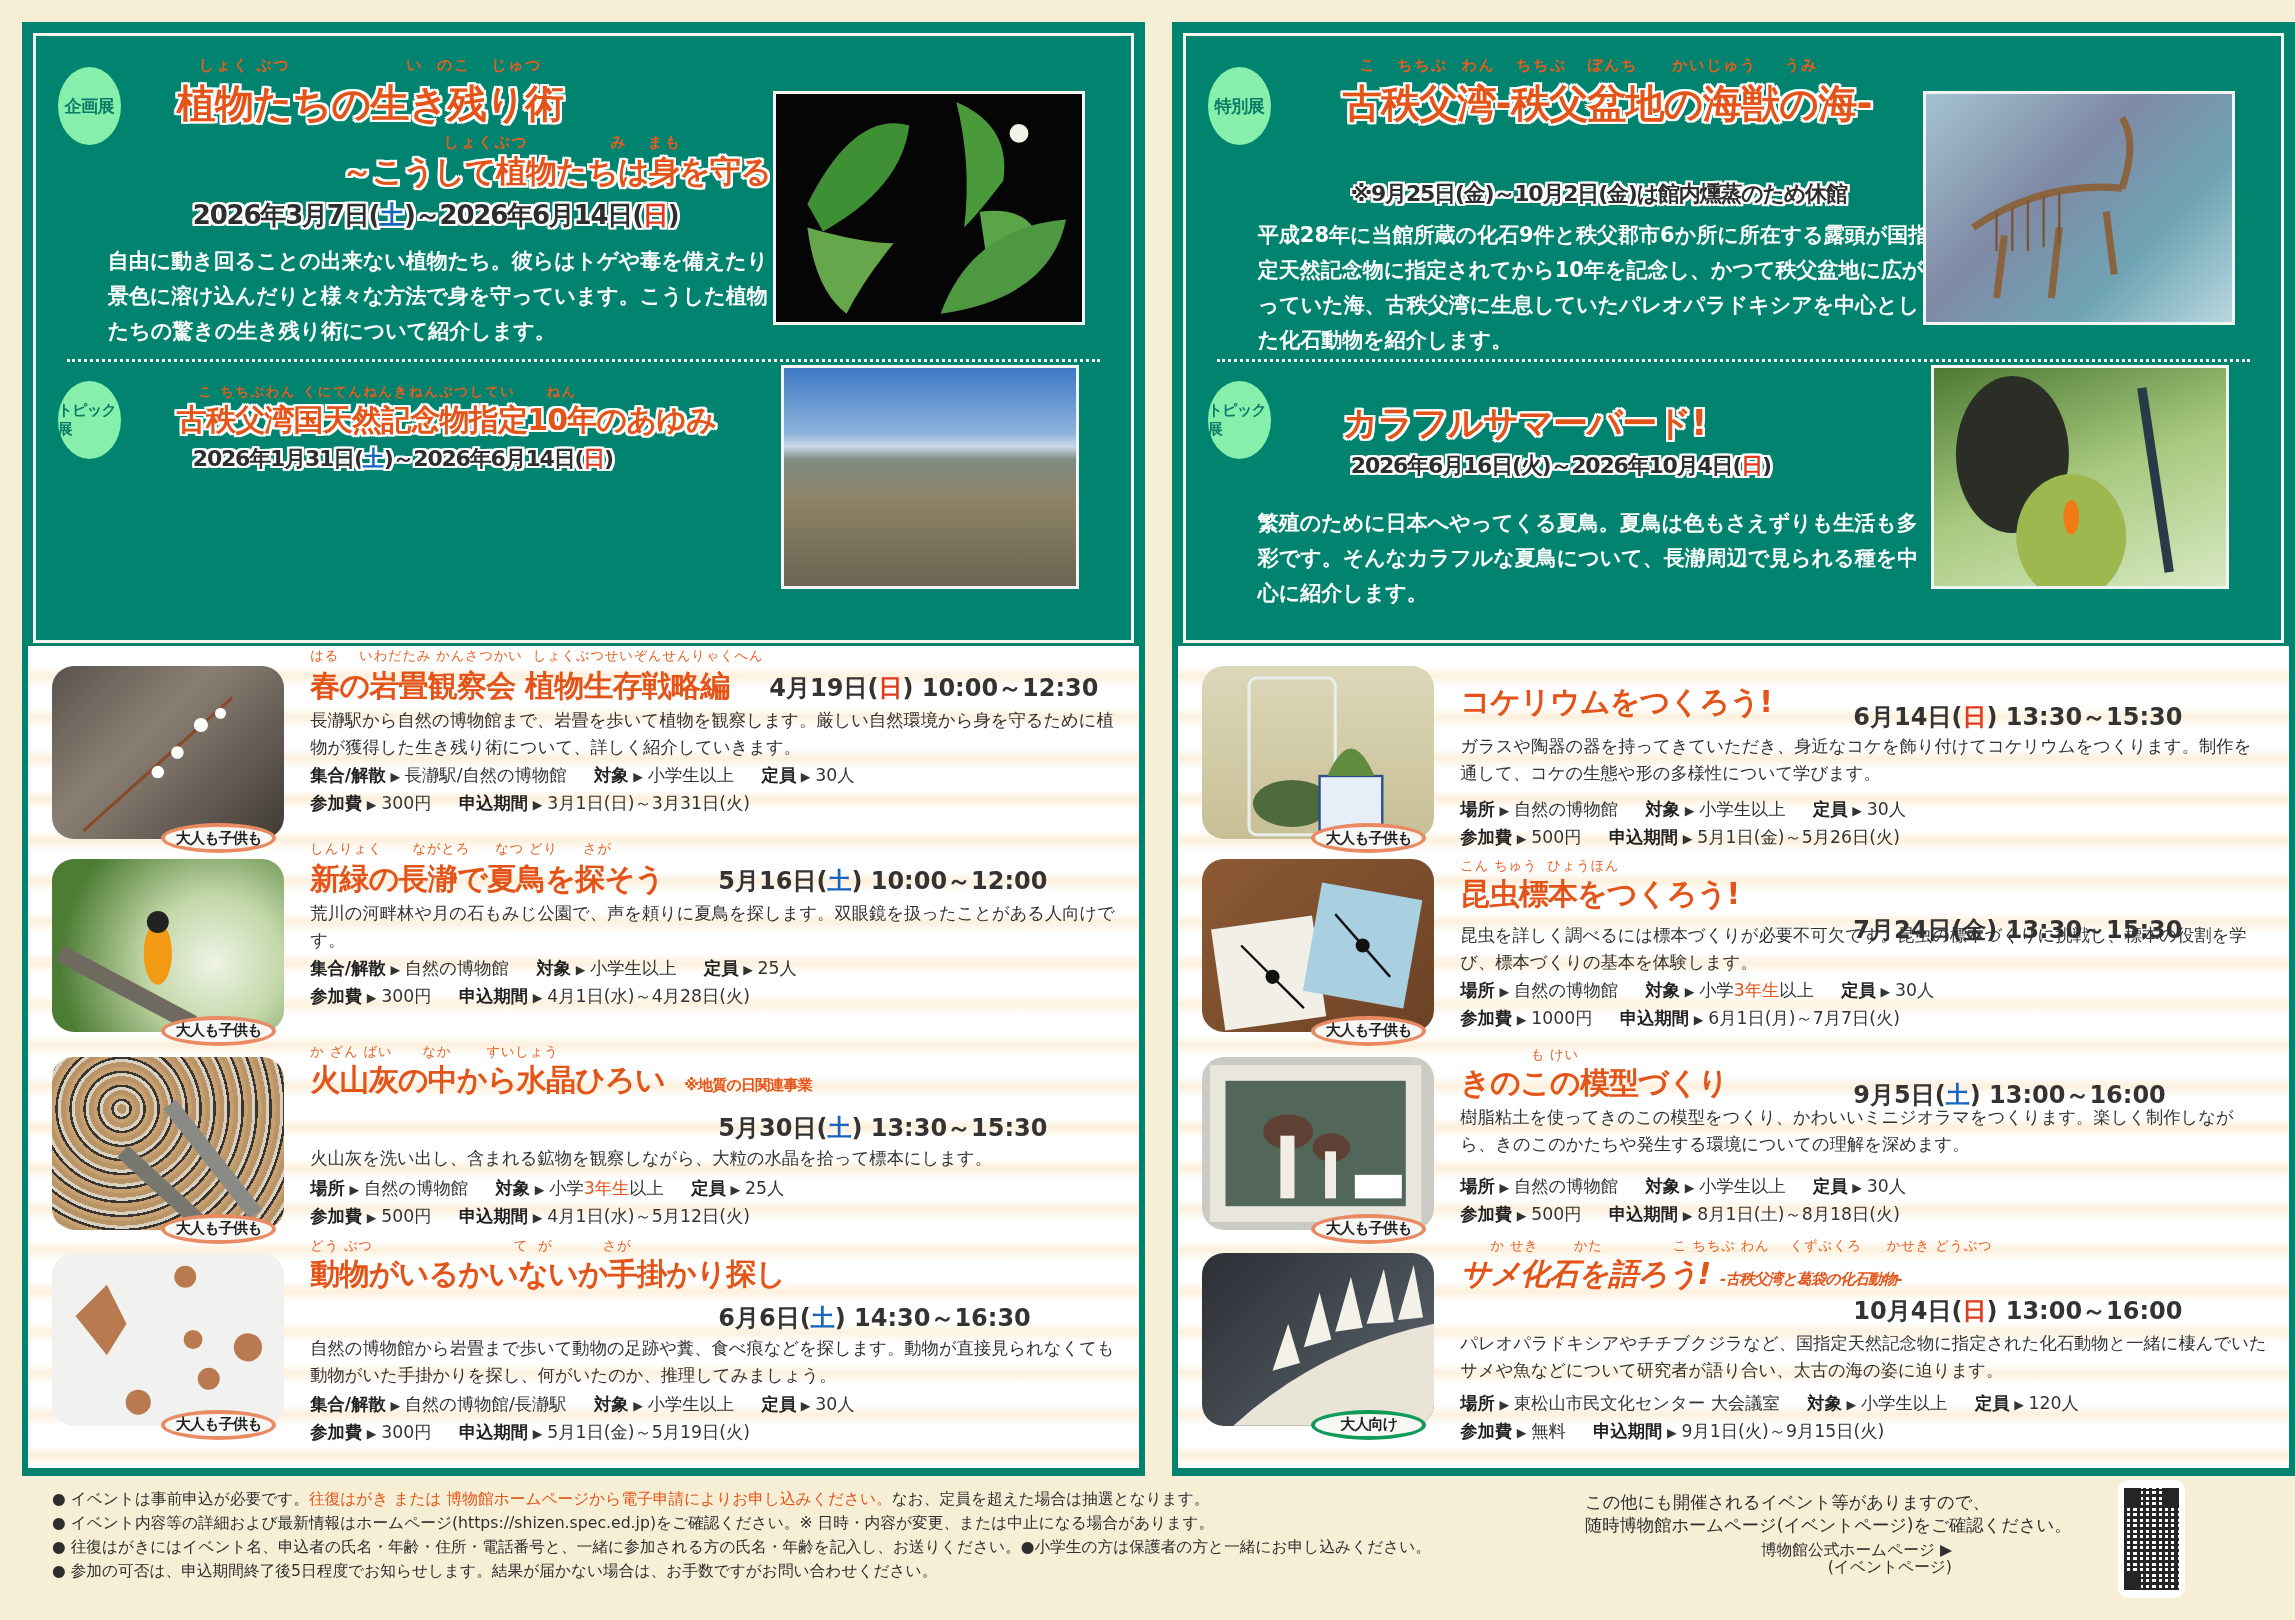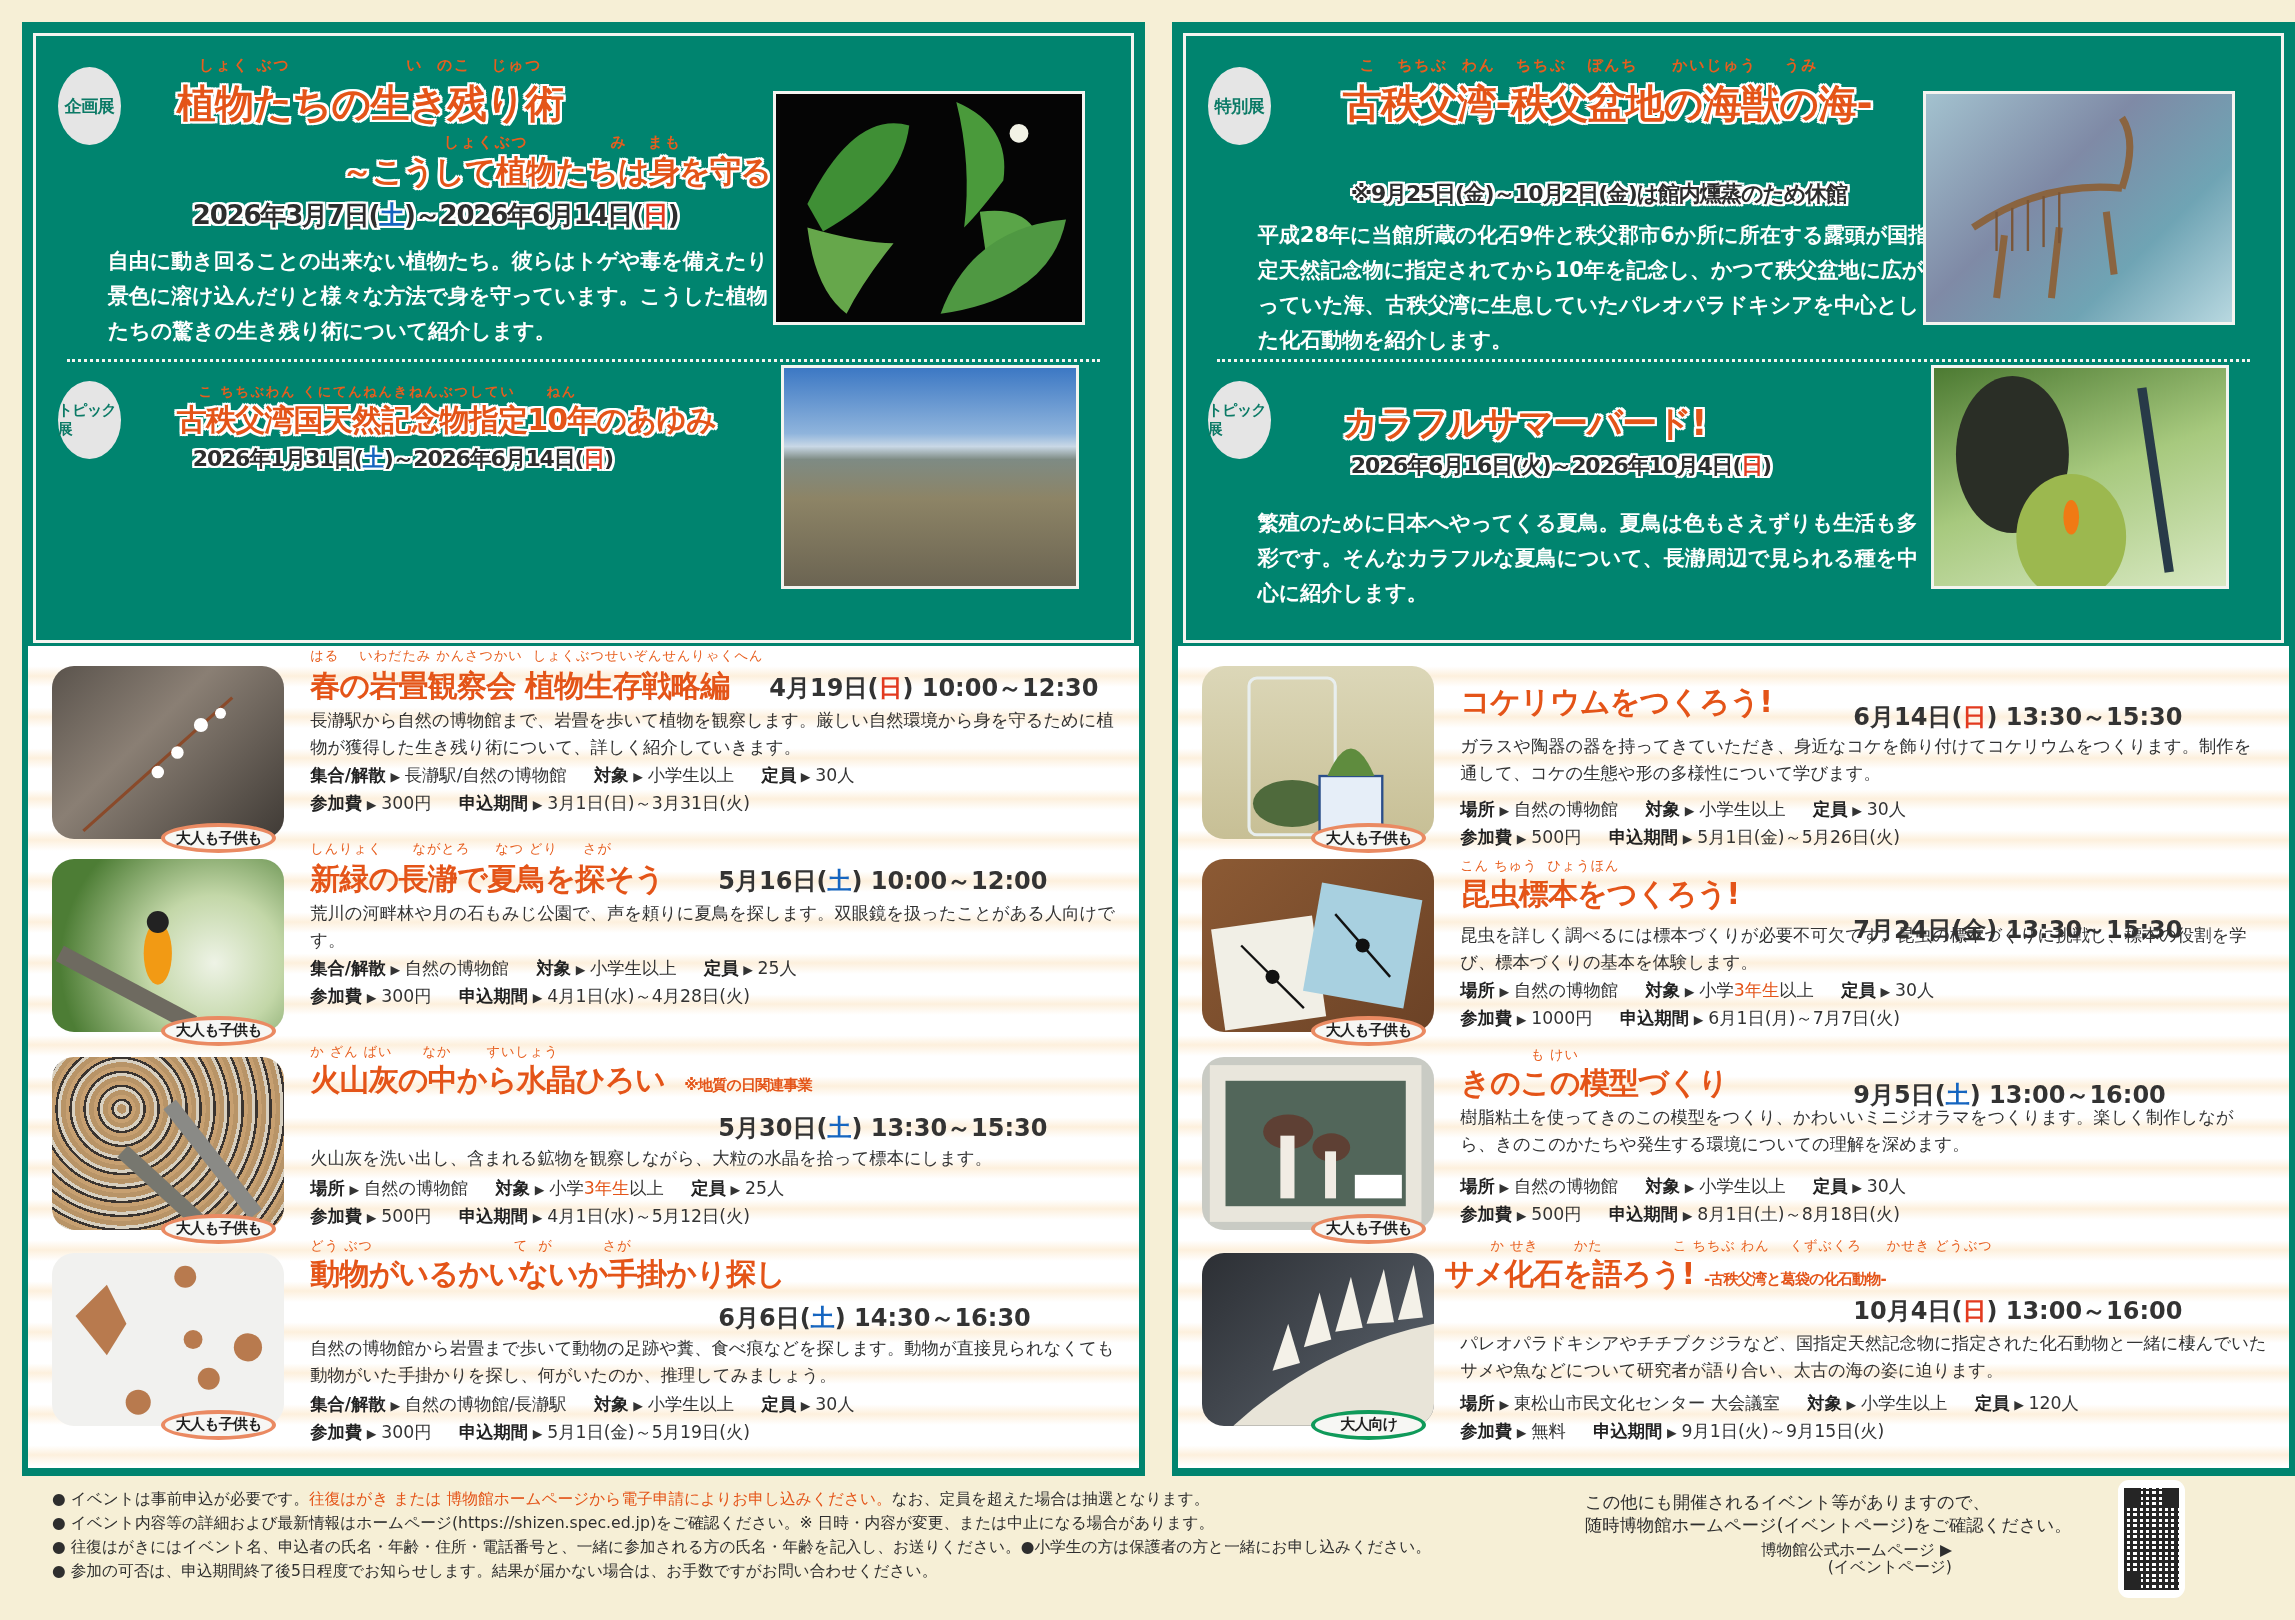--- a/index.html
+++ b/index.html
@@ -29,21 +29,21 @@
   }
   .exhibit { position: absolute; left: 0; right: 0; }
   .exhibit.first { top: 0; height: 322px; }
   .exhibit.second { top: 333px; height: 267px; }
   .dotted-divider {
     position: absolute; top: 323px; left: 31px; right: 31px;
     border-top: 3.9px dotted #f4f4f0;
   }
   .badge {
     position: absolute; width: 63px; height: 78px; border-radius: 50%;
-    background: #e5e5e5; color: #0b7a66; font-weight: bold;
+    background: #86efac; color: #0b7a66; font-weight: bold;
     display: flex; align-items: center; justify-content: center;
     font-size: 17.3px; letter-spacing: -0.8px;
   }
   .ruby {
     position: absolute; color: #e75e1e; font-size: 15px; font-weight: bold;
     white-space: pre; letter-spacing: 1.6px;
   }
   .big-title {
     position: absolute; color: #e45418; font-weight: bold;
     font-size: 39px; white-space: nowrap; letter-spacing: -0.8px;
@@ -419,21 +419,21 @@
                 <path d="M90 150 L110 90 L125 140Z"></path>
                 <path d="M130 120 L150 50 L165 110Z"></path>
                 <path d="M170 100 L190 30 L205 95Z"></path>
                 <path d="M210 90 L232 20 L245 88Z"></path>
                 <path d="M250 85 L270 15 L282 82Z"></path>
               </g>
             </svg>
         </div>
         <div class="tag green">大人向け</div>
         <div class="ev-ruby" style="left:282px;top:-15.7px;">      か せき       かた              こ ちちぶ わん    くずぶくろ     かせき どうぶつ</div>
-        <div class="ev-title" style="left:266px;top:1.6px;"><span>サメ化石を語ろう!</span>&nbsp;<span class="note">-古秩父湾と葛袋の化石動物-</span></div>
+        <div class="ev-title" style="left:282px;top:1.6px;font-style:italic;"><span>サメ化石を語ろう!</span>&nbsp;<span class="note">-古秩父湾と葛袋の化石動物-</span></div>
         <div class="ev-date" style="left:675px;top:42px;"><span>10月4日(</span><span class="red">日</span><span>) 13:00～16:00</span></div>
         <div class="ev-desc" style="top:77px;">パレオパラドキシアやチチブクジラなど、国指定天然記念物に指定された化石動物と一緒に棲んでいたサメや魚などについて研究者が語り合い、太古の海の姿に迫ります。</div>
         <div class="ev-info" style="top:137px;">
           <b>場所</b><span class="arr">▶</span><span>東松山市民文化センター 大会議室</span><span class="gap"></span>
           <b>対象</b><span class="arr">▶</span><span>小学生以上</span><span class="gap"></span>
           <b>定員</b><span class="arr">▶</span><span>120人</span><br>
           <b>参加費</b><span class="arr">▶</span><span>無料</span><span class="gap"></span>
           <b>申込期間</b><span class="arr">▶</span><span>9月1日(火)～9月15日(火)</span>
         </div>
       </div>

